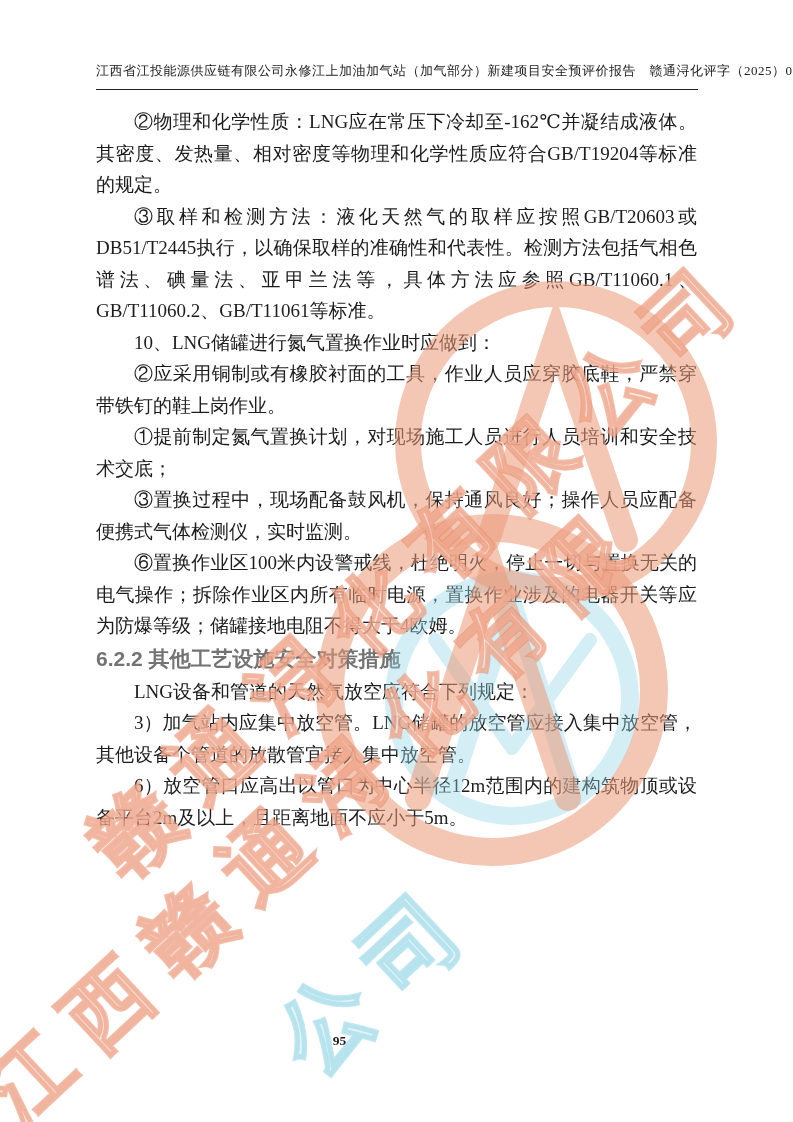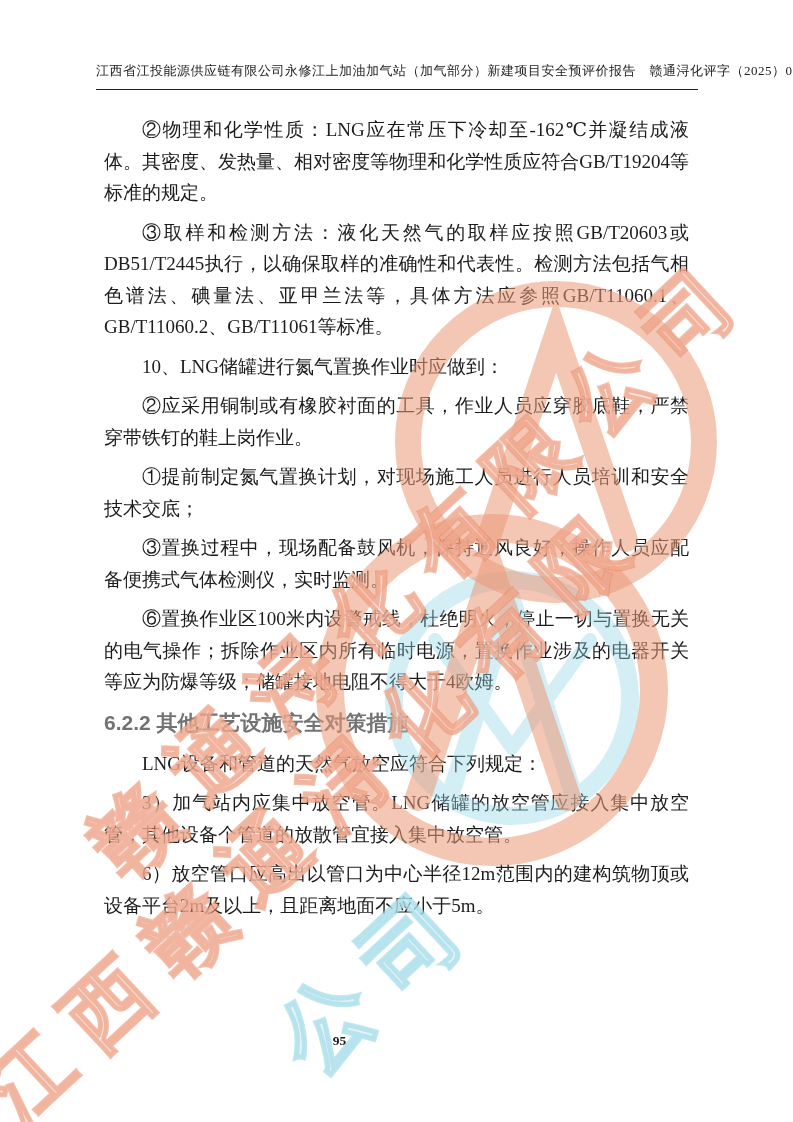--- a/index.html
+++ b/index.html
@@ -22,21 +22,21 @@
     border-bottom:1.5px solid #222;
     white-space:nowrap;
   }
   
   .content{
     position:absolute;top:106px;left:96px;width:601px;
     font-size:19px;
     line-height:31.5px;
     text-align:justify;
   }
-  .content p{margin:8px;text-indent:2em;}
+  .content p{margin:0;text-indent:2em;}
   .content p.heading{
     text-indent:0;
     font-family:"Liberation Sans","DejaVu Sans",sans-serif;
     font-weight:bold;
     font-size:21px;
     line-height:34px;
     color:#737373;
   }
   
   .footer{

